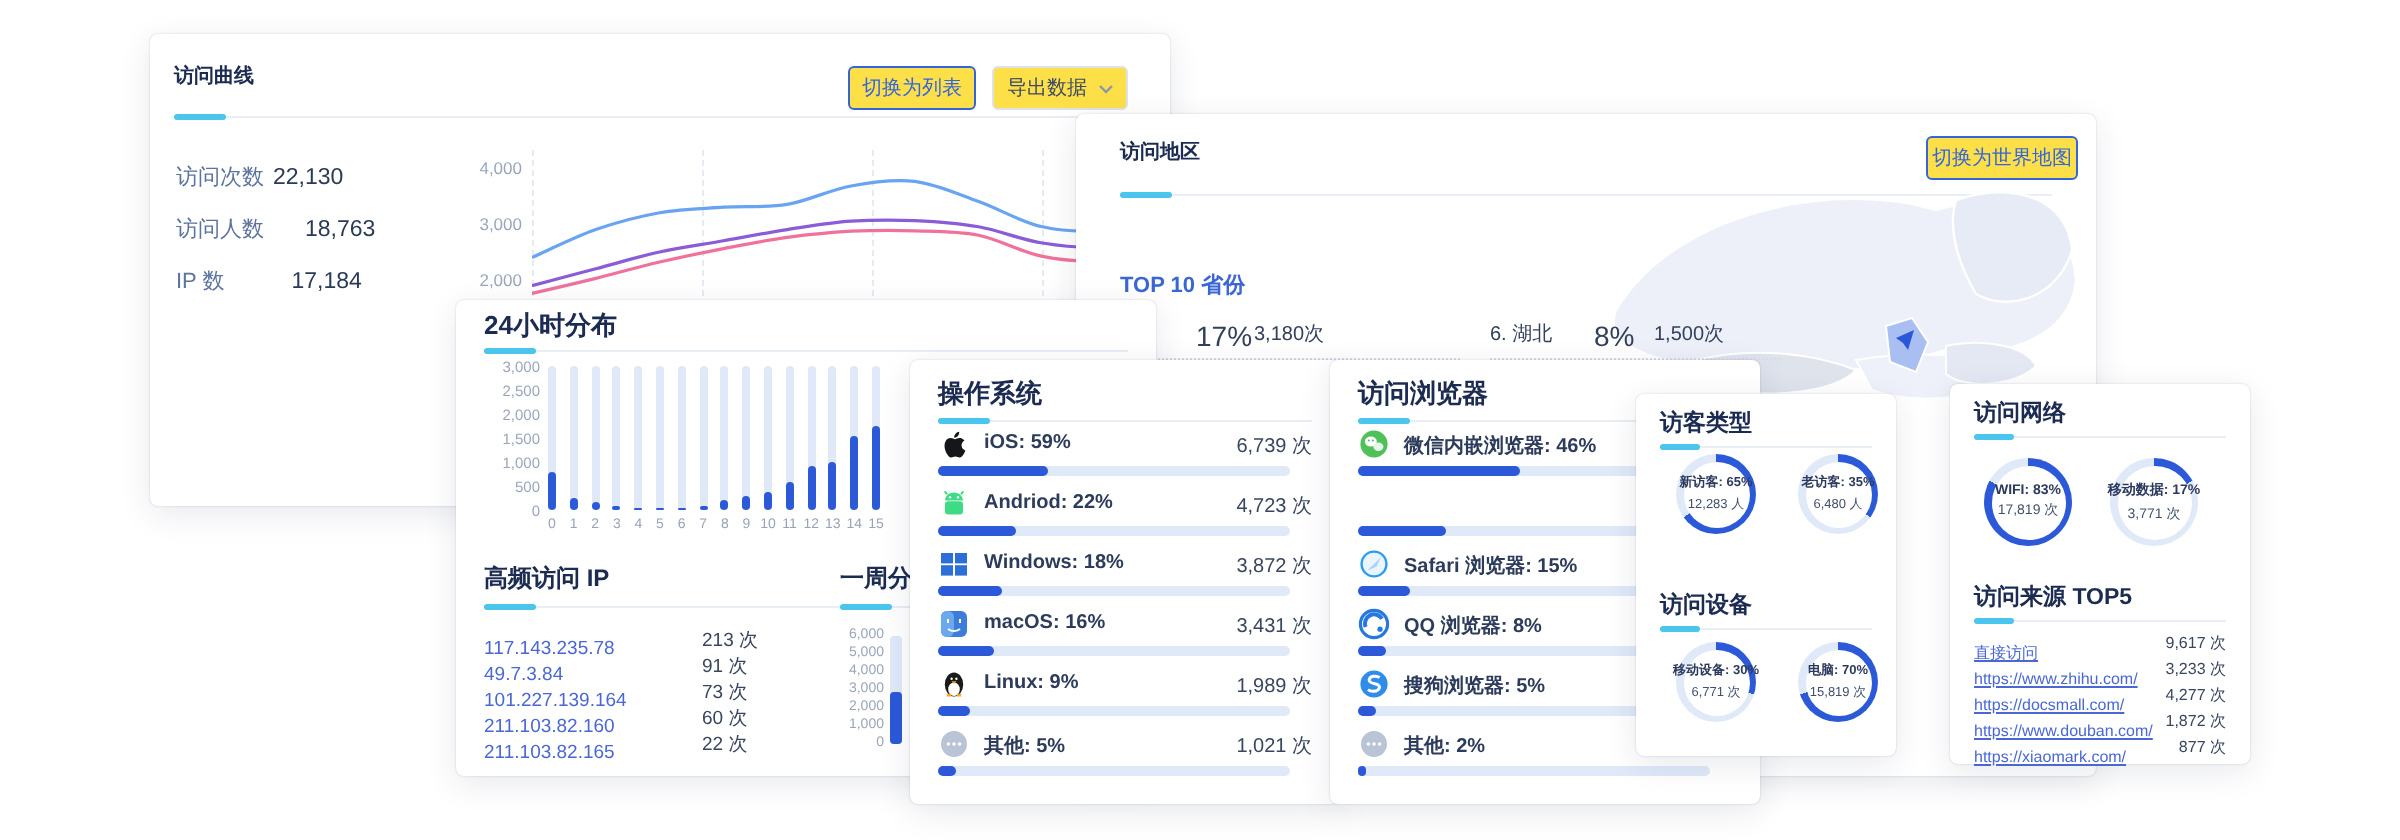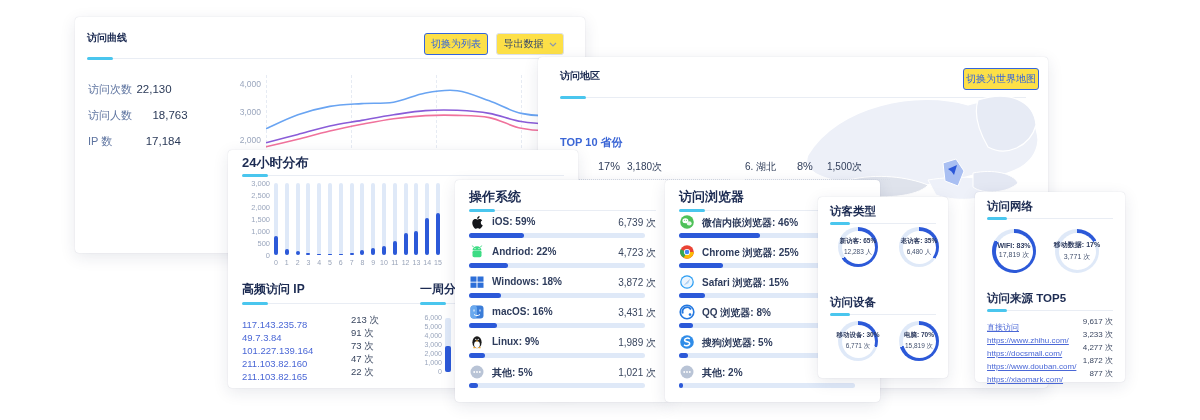--- a/index.html
+++ b/index.html
@@ -37,21 +37,21 @@
   .donut.lg{width:44px;height:44px}
   .ring{position:absolute;inset:0;border-radius:50%}
   .ring::before{content:'';position:absolute;inset:3.5px;background:#fff;border-radius:50%}
   .dtxt{position:absolute;inset:0;display:flex;flex-direction:column;align-items:center;justify-content:center;text-align:center;z-index:2}
   .dl{font-size:6.5px;font-weight:bold;color:#2c3a5e;white-space:nowrap}
   .ds{font-size:6.5px;color:#42506e;white-space:nowrap;margin-top:1.5px}
   .donut.lg .dl,.donut.lg .ds{font-size:7px}
   .src-link{font-size:8px;color:#4a67d6;text-decoration:underline;white-space:nowrap}
   .src-count{position:absolute;right:0;top:0;font-size:8px;color:#3a4660;white-space:nowrap}
   .cell-name{position:absolute;left:0;top:0;font-size:10px;color:#33405c;white-space:nowrap}
-  .cell-pct{position:absolute;top:0;font-size:11px;color:#33405c}
+  .cell-pct{position:absolute;top:0;font-size:14px;color:#33405c}
   .cell-cnt{position:absolute;top:0;font-size:10px;color:#33405c;white-space:nowrap}
   .dotted{position:absolute;border-bottom:1px dotted #d8dee8;height:0}
   .toplabel{font-size:11px;font-weight:bold;color:#3b66d6;white-space:nowrap}
   svg{display:block}
 </style>
 </head>
 <body>
 
 <div class="card" style="left:75px;top:17px;width:510px;height:236px;z-index:1">
   <div class="card-title abs" style="left:12px;top:14px">访问曲线</div>
@@ -209,21 +209,21 @@
   <div class="abs" style="left:14px;top:177px;width:160px;height:13px">
     <a class="ip-link">49.7.3.84</a>
     <span class="ip-count">91 次</span>
   </div>
   <div class="abs" style="left:14px;top:190px;width:160px;height:13px">
     <a class="ip-link">101.227.139.164</a>
     <span class="ip-count">73 次</span>
   </div>
   <div class="abs" style="left:14px;top:203px;width:160px;height:13px">
     <a class="ip-link">211.103.82.160</a>
-    <span class="ip-count">47 次</span>
+    <span class="ip-count">60 次</span>
   </div>
   <div class="abs" style="left:14px;top:216px;width:160px;height:13px">
     <a class="ip-link">211.103.82.165</a>
     <span class="ip-count">22 次</span>
   </div>
 
   <div class="sub-title abs" style="left:192px;top:131px;font-size:12px">一周分布</div>
   <div class="abs" style="left:178px;top:168px;width:36px;height:60px">
       <div class="wtick" style="top: -4px;">6,000</div>
       <div class="wtick" style="top: 5px;">5,000</div>
@@ -357,32 +357,20 @@
           <circle cx="5.4" cy="6.3" r=".5" fill="#4ec158"></circle>
           <circle cx="7.4" cy="6.3" r=".5" fill="#4ec158"></circle>
         </svg>
       </span>
     <span class="dist-label">微信内嵌浏览器: 46%</span>
   </div>
   <div class="ptrack" style="top:53px">
       <div class="pfill" style="width: 46%;"></div>
     </div>
 
-  <div class="dist-row" style="top:64px">
-    <span class="dist-icon">
-        <svg width="16" height="16" viewBox="0 0 16 16">
-          <circle cx="8" cy="8" r="6.8" fill="#ea4335"></circle>
-          <path d="M8 8 L14.8 8 A6.8 6.8 0 0 1 4.6 13.6 Z" fill="#fbbc05"></path>
-          <path d="M8 8 L4.6 13.6 A6.8 6.8 0 0 1 1.5 5.2 Z" fill="#34a853"></path>
-          <circle cx="8" cy="8" r="3.1" fill="#fff"></circle>
-          <circle cx="8" cy="8" r="2.3" fill="#4285f4"></circle>
-        </svg>
-      </span>
-    <span class="dist-label">Chrome 浏览器: 25%</span>
-  </div>
   <div class="ptrack" style="top:83px">
       <div class="pfill" style="width: 25%;"></div>
     </div>
 
   <div class="dist-row" style="top:94px">
     <span class="dist-icon">
         <svg width="16" height="16" viewBox="0 0 16 16">
           <circle cx="8" cy="8" r="6.8" fill="#2a9cf2"></circle>
           <circle cx="8" cy="8" r="5.6" fill="#eaf5ff"></circle>
           <polygon points="4.6,11.4 9.1,7 11.4,4.6 7,9.1" fill="#e84c3d"></polygon>

